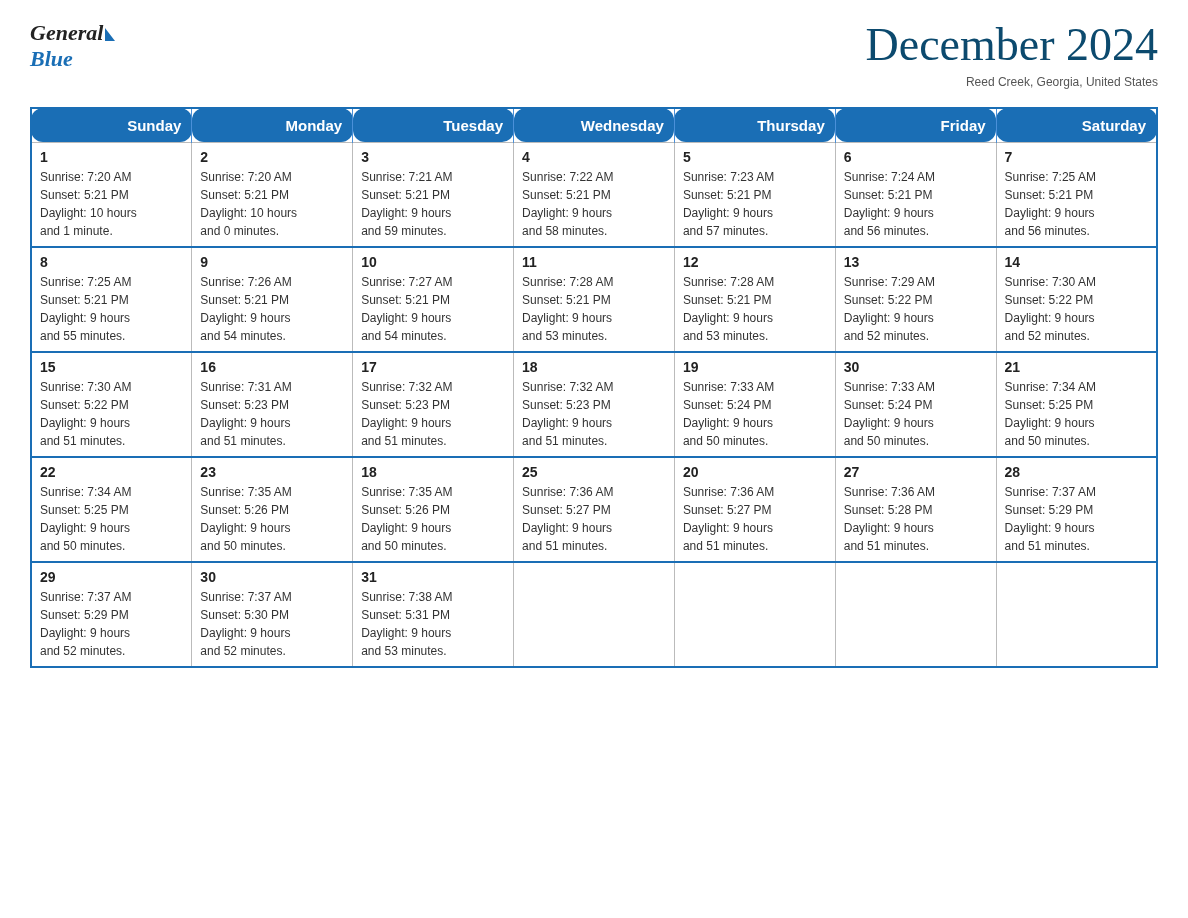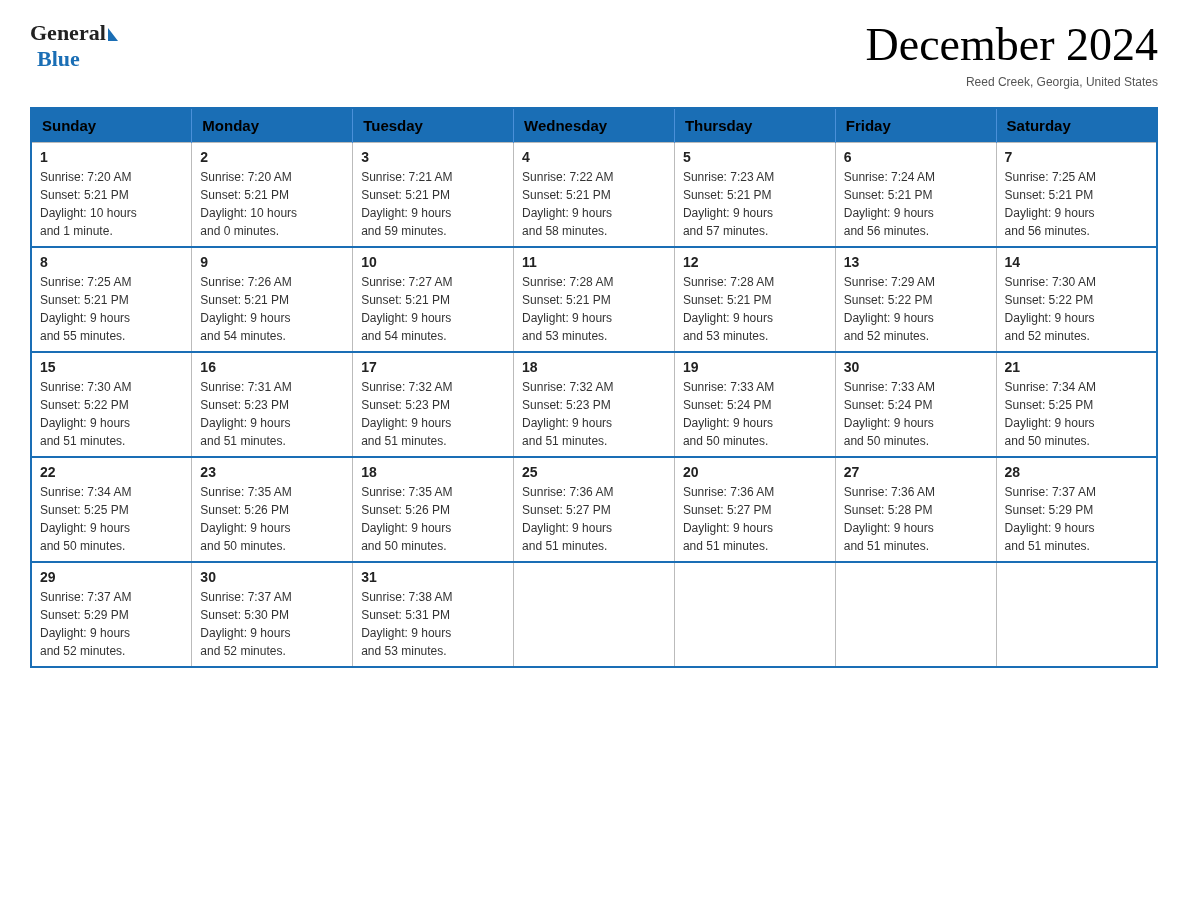--- a/index.html
+++ b/index.html
@@ -13,20 +13,21 @@
     .header {
       display: flex;
       justify-content: space-between;
       align-items: flex-start;
       margin-bottom: 18px;
     }
     .logo {
       display: flex;
       align-items: flex-start;
       gap: 0;
+      font-style: italic;
     }
     .logo-text-general {
       font-size: 22px;
       font-weight: bold;
       color: #222;
       font-family: Georgia, serif;
     }
     .logo-text-blue {
       font-size: 22px;
       font-weight: bold;
@@ -45,50 +46,51 @@
     }
     .logo-block {
       display: flex;
       flex-direction: column;
     }
     .logo-line1 {
       display: flex;
       align-items: center;
     }
     .logo-line2 {
-      margin-left: 7px;
+      margin-left: 0;
     }
     .title-block {
       text-align: right;
     }
     .month-year {
       font-size: 46px;
       font-weight: normal;
-      color: #000000;
+      color: #0c4a6e;
       font-family: Georgia, serif;
       line-height: 1.1;
     }
     .location {
       font-size: 12px;
       color: #555;
       margin-top: 4px;
     }
     .calendar {
       width: 100%;
       border-collapse: collapse;
       border: 2px solid #1a6eb5;
     }
     .calendar thead tr th {
       background-color: #1a6eb5;
-      color: #000000;
+      color: #ffffff;
       font-size: 15px;
       font-weight: bold;
       padding: 8px 10px;
-      text-align: left;
+      text-align: right;
       border-right: 1px solid #4a90d9;
+      border-radius: 12px;
     }
     .calendar thead tr th:last-child {
       border-right: none;
     }
     .calendar tbody tr td {
       border: 1px solid #bbb;
       vertical-align: top;
       padding: 6px 8px;
       font-size: 12.5px;
       color: #222;

